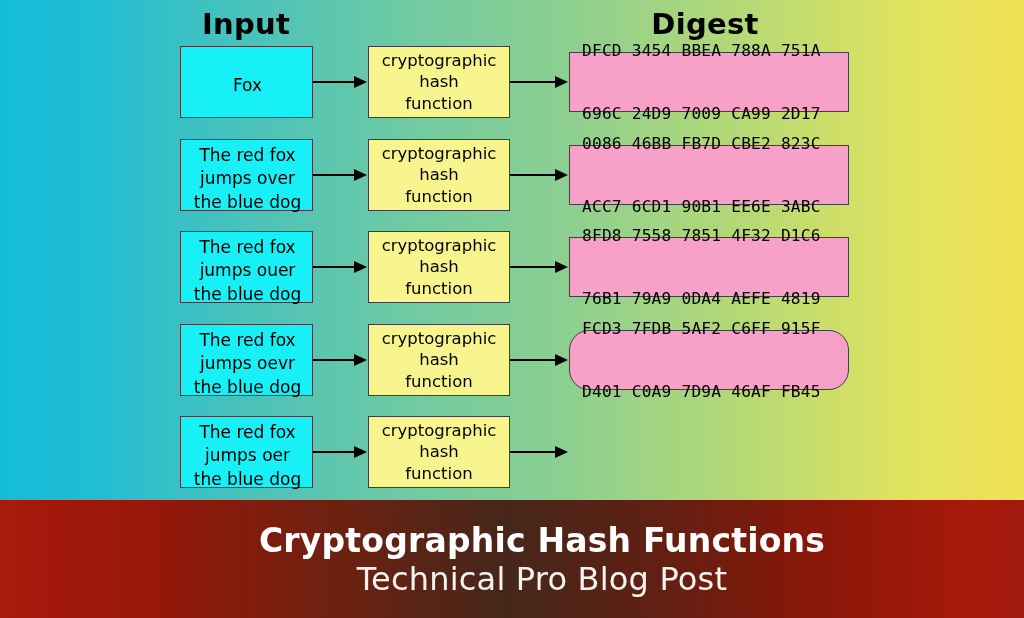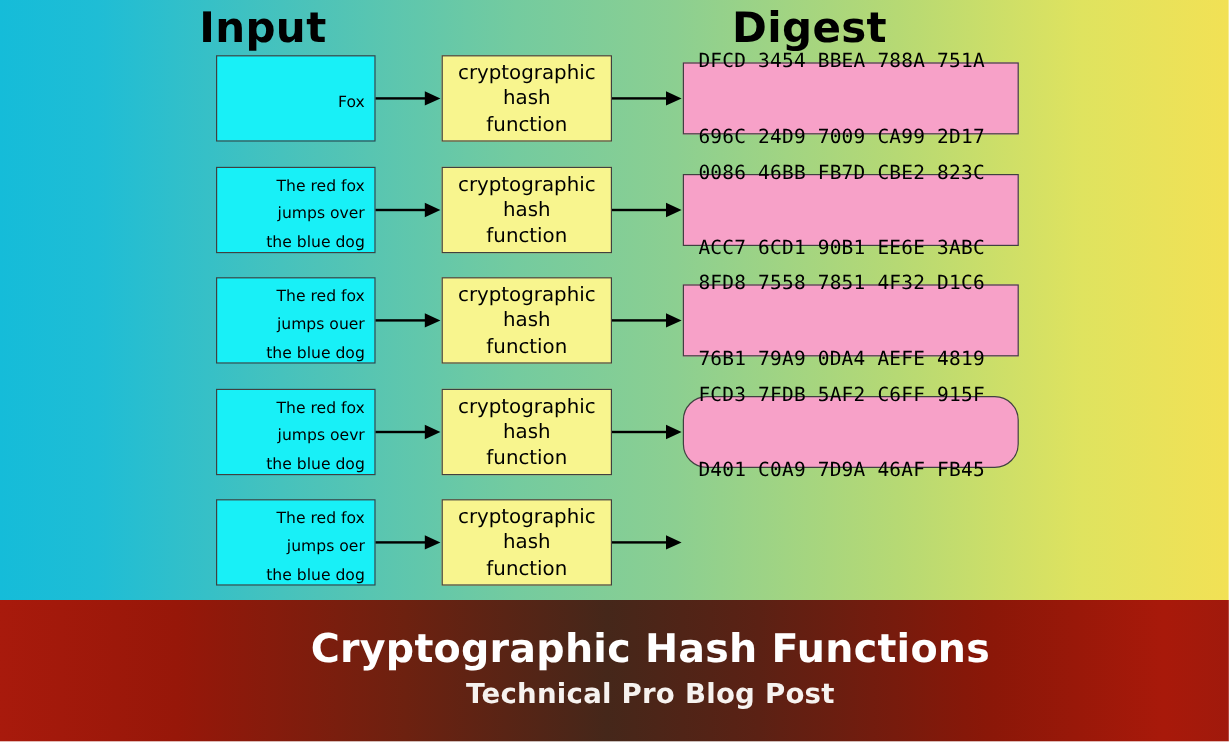--- a/index.html
+++ b/index.html
@@ -32,45 +32,45 @@
         #8ccf91 55%,
         #b6d974 73%,
         #dfe35f 88%,
         #f2e155 100%);
   }
   
   .col-header {
     position: absolute;
     color: #000000;
     font-weight: bold;
-    font-size: 35px;
+    font-size: 29px;
     line-height: 34px;
     letter-spacing: 0.3px;
-    text-align: left;
+    text-align: center;
     white-space: nowrap;
   }
   #header-input  { left: 166px; top: 7px;  width: 160px; }
   #header-digest { left: 610px; top: 7px;  width: 190px; }
 
   
   .node {
     position: absolute;
     box-sizing: border-box;
     border: 1.6px solid #404040;
     color: #000000;
     display: flex;
     flex-direction: column;
     justify-content: center;
   }
   .input-box {
     background: #18f0f7;
     padding: 8px 8px 0 10px;
-    font-size: 13px;
+    font-size: 17px;
     line-height: 23.5px;
-    text-align: right;
+    text-align: center;
   }
   .fn-box {
     background: #f8f58e;
     font-size: 16.5px;
     line-height: 21.5px;
     text-align: center;
     align-items: center;
   }
   .digest-box {
     background: #f7a1c8;
@@ -132,22 +132,22 @@
   #banner-title {
     color: #ffffff;
     font-size: 33px;
     font-weight: bold;
     line-height: 40px;
     letter-spacing: 0.2px;
     white-space: nowrap;
   }
   #banner-subtitle {
     color: #f6f2ef;
-    font-size: 23px;
-    font-weight: bold;
+    font-size: 32px;
+    font-weight: normal;
     line-height: 36px;
     letter-spacing: 0.2px;
     margin-top: 0;
     white-space: nowrap;
   }
 </style>
 </head>
 <body>
 
 <div id="stage">

